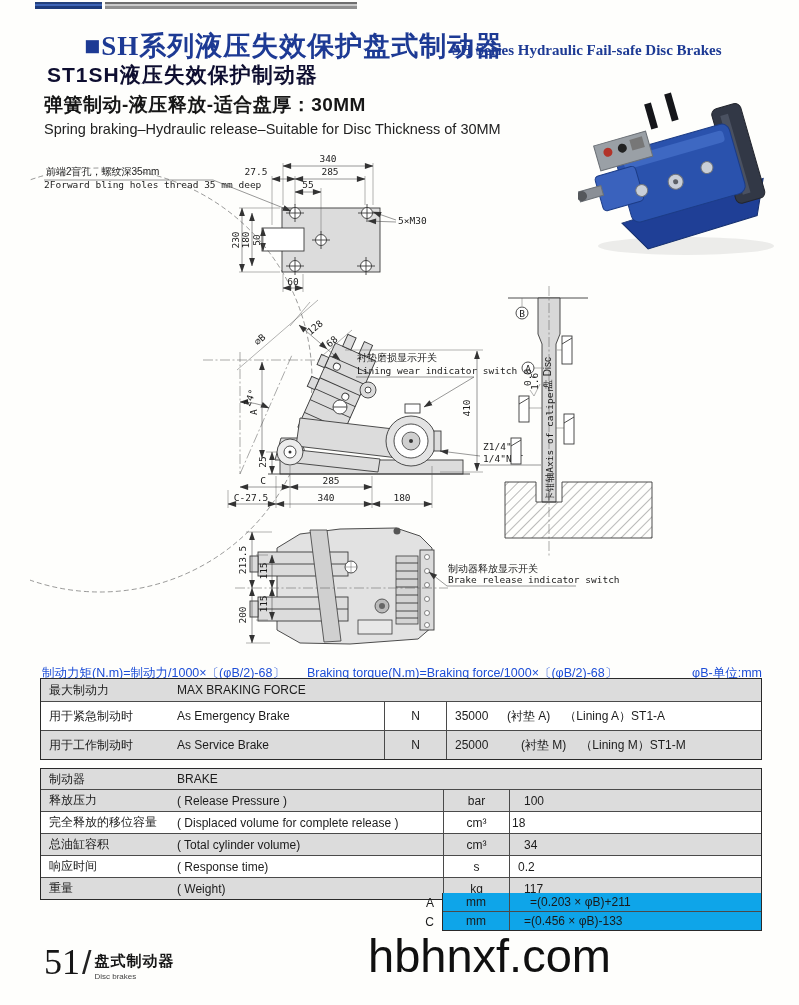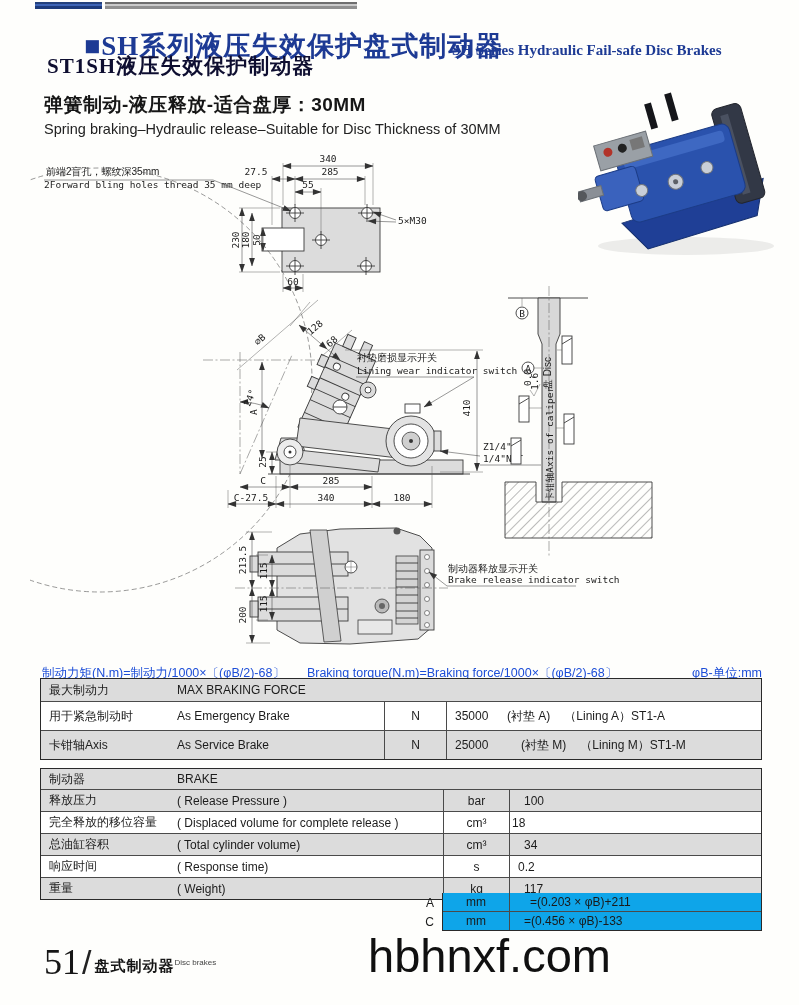--- a/index.html
+++ b/index.html
@@ -9,21 +9,21 @@
   
   .bar-blue{left:35px;top:2px;width:67px;height:7px;
     background:linear-gradient(180deg,#23407c 0 30%,#3d63b5 30% 62%,#1d3a7a 62% 100%)}
   .bar-gray{left:105px;top:2px;width:252px;height:7px;
     background:linear-gradient(180deg,#6e6e6e 0 30%,#c9c9c9 30% 58%,#8f8f8f 58% 100%)}
   
   .title-zh{left:84px;top:28px;font-family:"Liberation Serif","DejaVu Serif",serif;
     font-size:27px;font-weight:bold;color:#1d3a94;letter-spacing:1px;white-space:nowrap}
   .title-en{left:452px;top:42px;font-family:"Liberation Serif","DejaVu Serif",serif;
     font-size:15px;font-weight:bold;color:#1d3a94;white-space:nowrap}
-  .subtitle-zh{left:47px;top:52px;font-family:Liberation Serif, serif;
+  .subtitle-zh{left:47px;top:61px;font-family:Liberation Sans, sans-serif;
     font-size:21px;font-weight:bold;color:#0e0e30;letter-spacing:1px;white-space:nowrap}
   .spec-zh{left:44px;top:92px;font-size:19px;font-weight:600;color:#161616;letter-spacing:.5px;white-space:nowrap}
   .spec-en{left:44px;top:121px;font-size:14.5px;color:#222;white-space:nowrap}
   
   .tt{font-family:"DejaVu Sans Mono","Liberation Mono",monospace;font-size:9.5px;fill:#1b1b1b}
   .tc{font-family:"Liberation Sans","DejaVu Sans",sans-serif;font-size:10px;fill:#1b1b1b}
   .ln{stroke:#3a3a3a;stroke-width:.9;fill:none}
   .fg{fill:#dcdcdc;stroke:#3a3a3a;stroke-width:.9}
   .fw{fill:#fff;stroke:#3a3a3a;stroke-width:.9}
   .dm{stroke:#444;stroke-width:.55;fill:none}
@@ -42,21 +42,21 @@
   .stripe{background:#dcdcdc}
   .cell{display:flex;align-items:center;box-sizing:border-box;padding:0 8px;white-space:nowrap}
   .cen{justify-content:center;padding:0}
   .sub-b{position:absolute;left:442px;top:893px;width:320px;height:38px;border:1.6px solid #2a2a2a;
     border-top:none;box-sizing:border-box;font-size:12px;background:#0ea5e9}
   .ac-label{position:absolute;width:34px;text-align:right;font-size:12px;color:#1c1c1c}
   
   .footer-left{left:44px;top:942px;display:flex;align-items:center;color:#161616}
   .pg-num{font-family:"Liberation Serif","DejaVu Serif",serif;font-size:36px;line-height:40px}
   .pg-slash{font-size:34px;font-weight:200;line-height:38px;margin:0 3px 0 2px;color:#222}
-  .pg-col{display:flex;flex-direction:row;margin-top:8px}
+  .pg-col{display:flex;flex-direction:column;margin-top:8px}
   .pg-zh{font-size:15px;font-weight:bold;letter-spacing:1px}
   .pg-en{font-size:8px;color:#444;margin-top:1px}
   .website{left:368px;top:928px;font-size:47px;color:#101010;letter-spacing:0;white-space:nowrap}
 </style>
 </head>
 <body>
 
 <div class="abs bar-blue"></div>
 <div class="abs bar-gray"></div>
 
@@ -355,21 +355,21 @@
     <div class="cell" style="width:128px">用于紧急制动时</div>
     <div class="cell" style="width:215px">As Emergency Brake</div>
     <div class="cell cen bL" style="width:62px">N</div>
     <div class="cell bL" style="flex:1">
       <span style="width:52px">35000</span>
       <span style="">(衬垫  A)</span>
       <span style="margin-left:14px">（Lining  A）ST1-A</span>
     </div>
   </div>
   <div class="tr bT stripe" style="height:28px">
-    <div class="cell" style="width:128px">卡钳轴Axis</div>
+    <div class="cell" style="width:128px">用于工作制动时</div>
     <div class="cell" style="width:215px">As Service Brake</div>
     <div class="cell cen bL" style="width:62px">N</div>
     <div class="cell bL" style="flex:1">
       <span style="width:52px">25000</span>
       <span style="margin-left:14px">(衬垫  M)</span>
       <span style="margin-left:14px">（Lining  M）ST1-M</span>
     </div>
   </div>
 </div>
 

